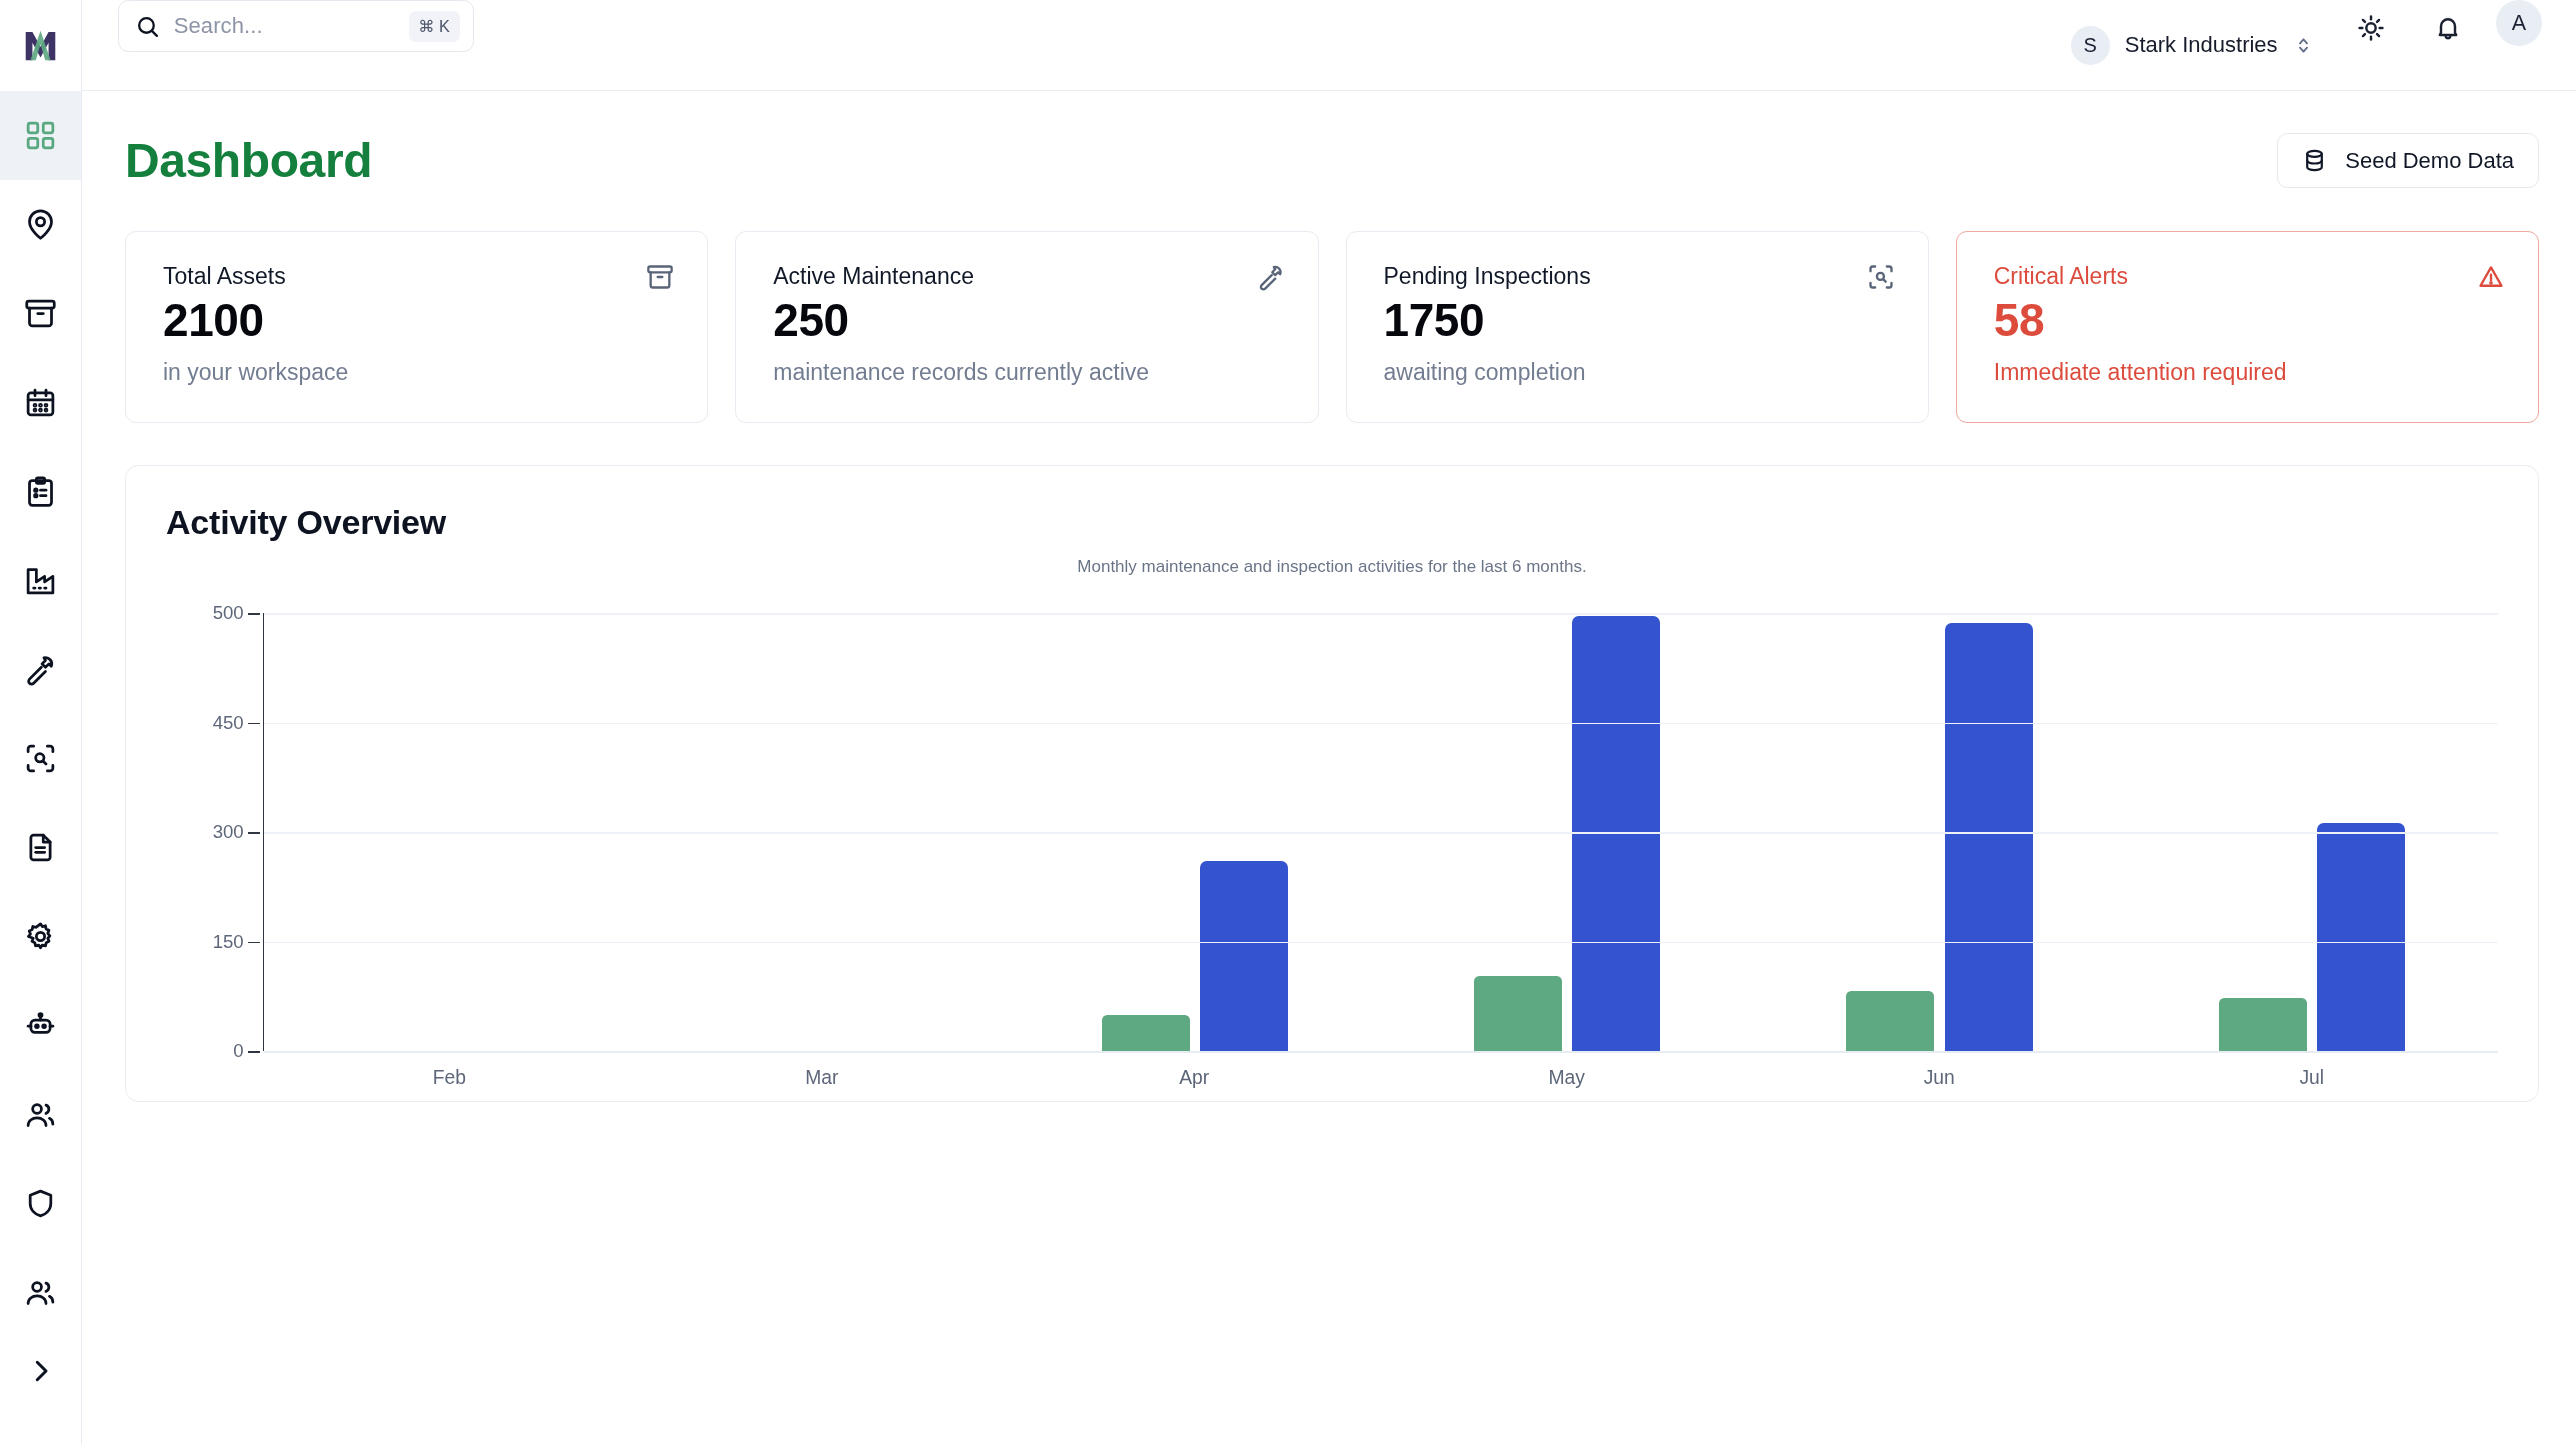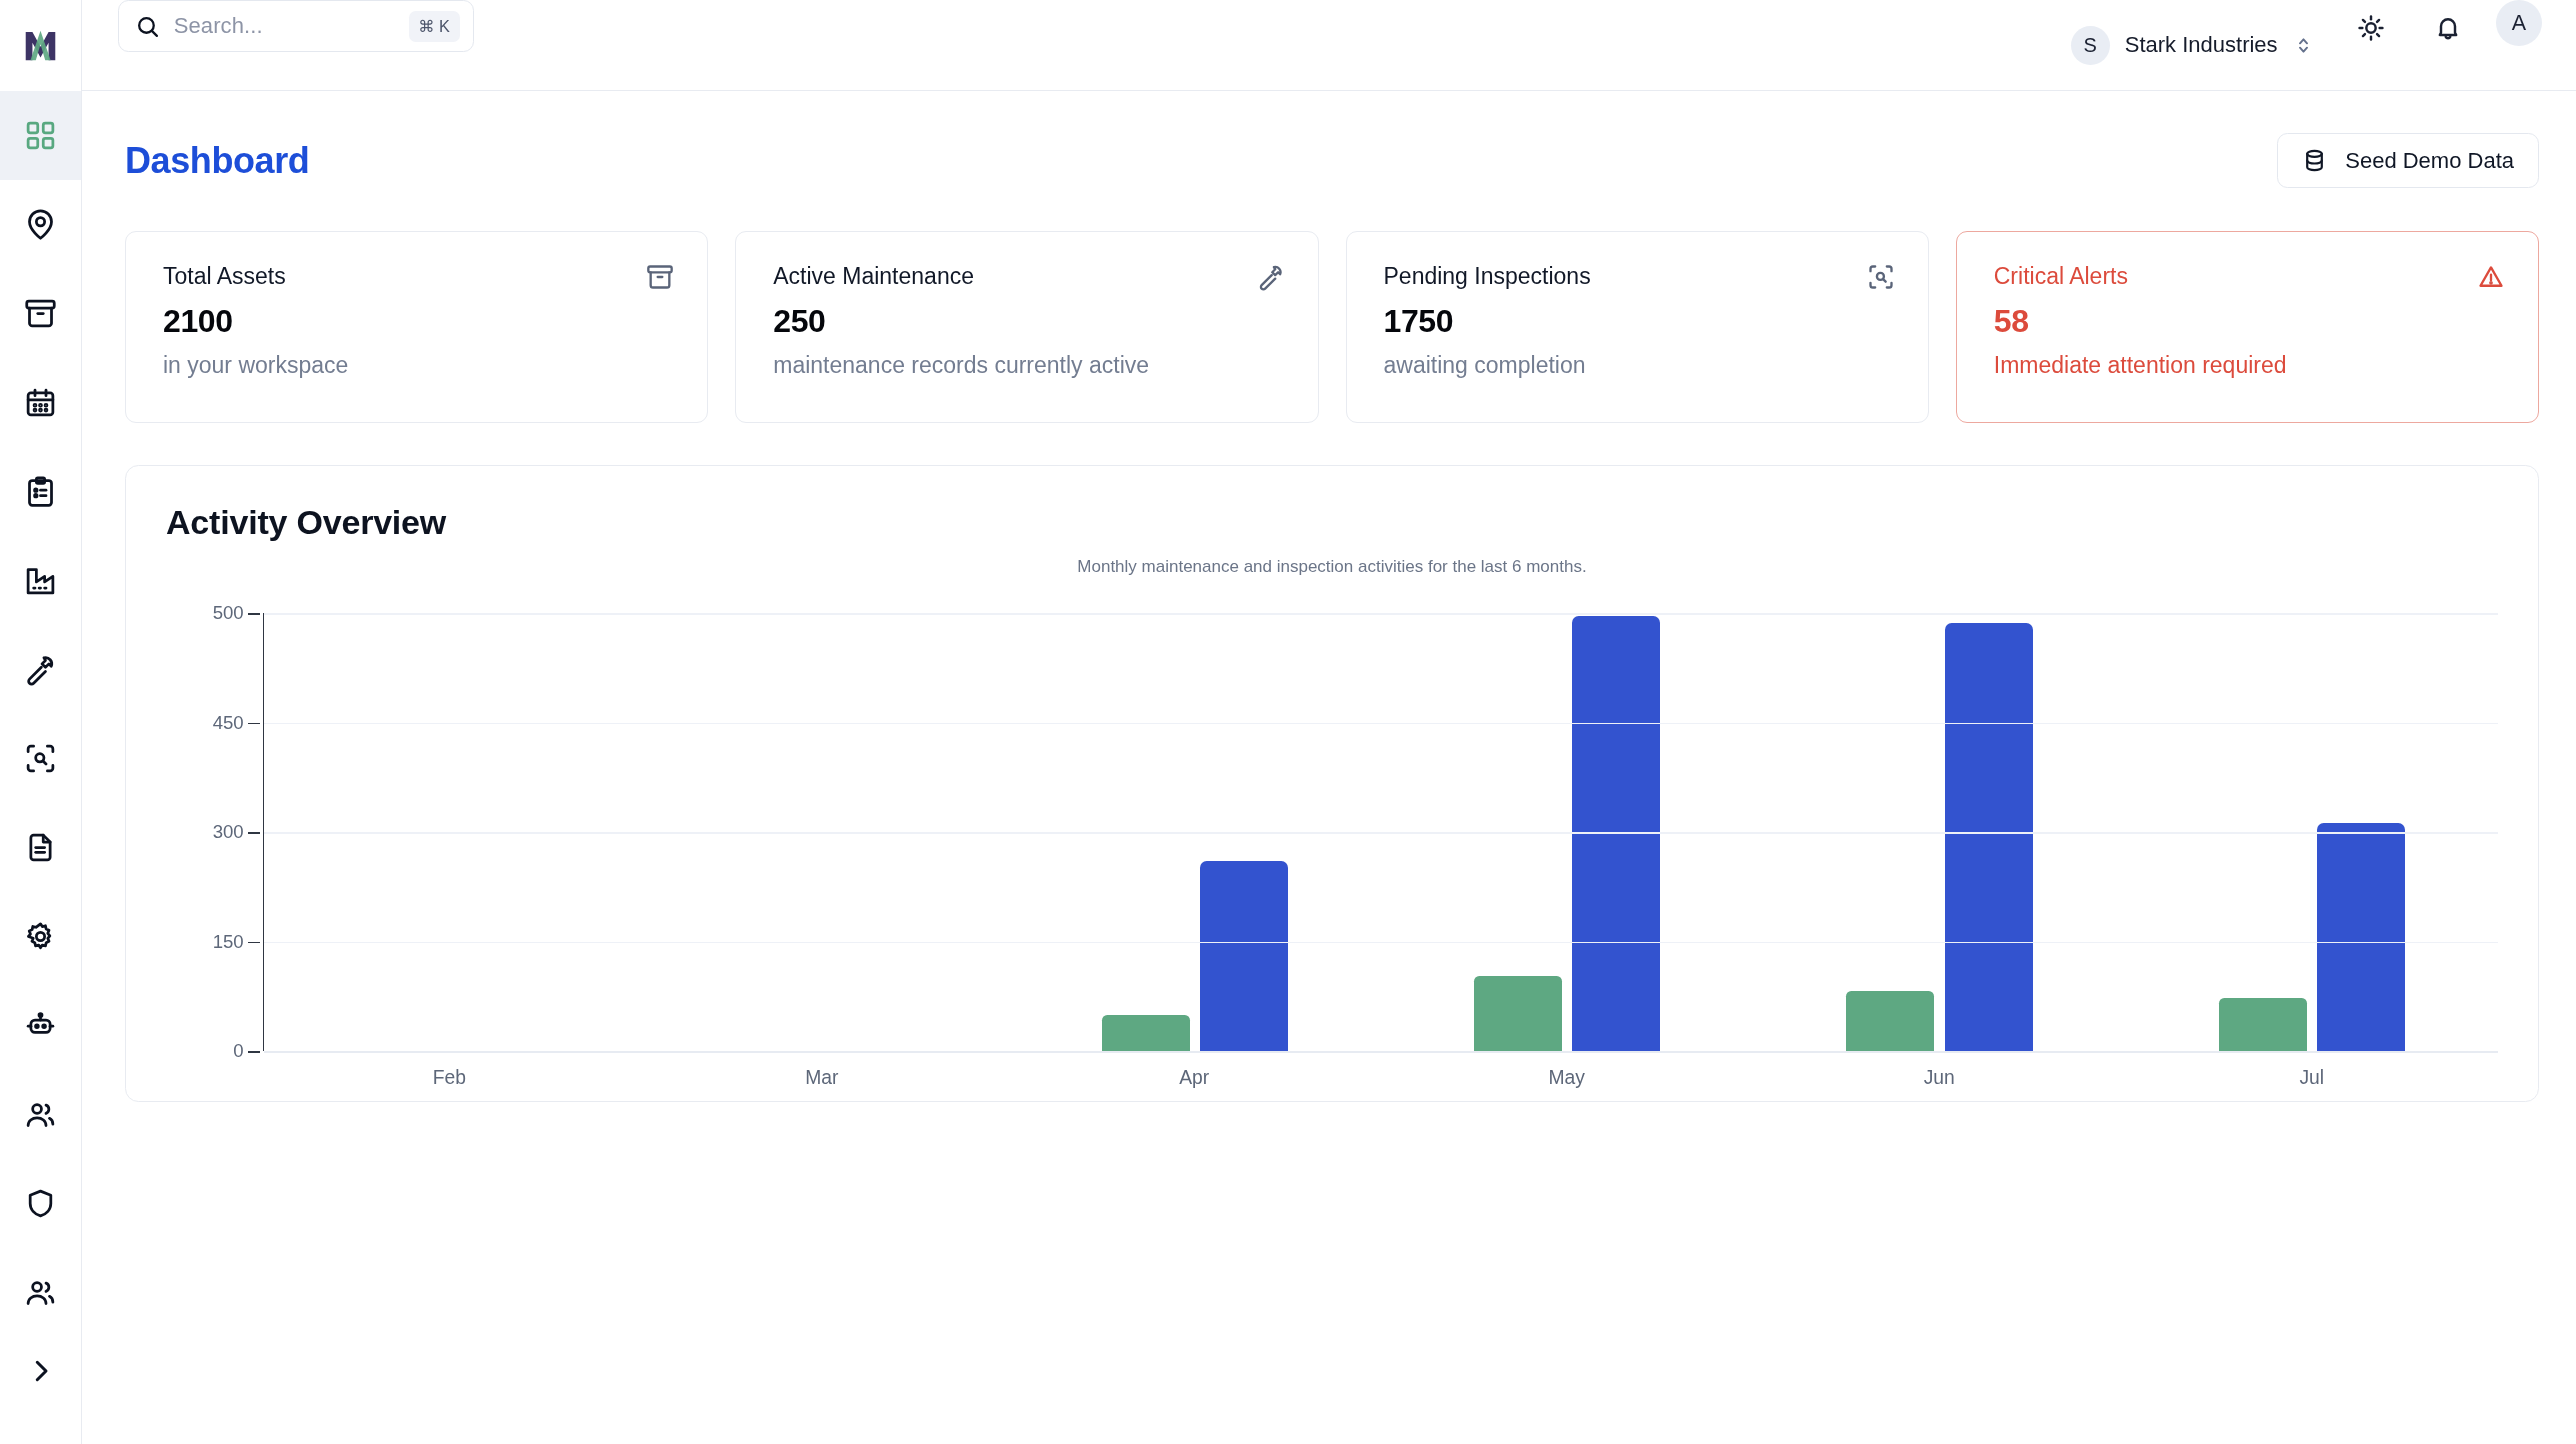--- a/index.html
+++ b/index.html
@@ -105,21 +105,21 @@
     width: 46px; height: 46px; border-radius: 50%;
     background: #e9edf4; color: #1b2132; margin-left: 21px;
     display: flex; align-items: center; justify-content: center;
     font-size: 21.5px; cursor: pointer;
   }
 
   
   .content { flex: 1; padding: 42px 37px 0 43px; background: #ffffff; overflow: hidden;}
 
   .page-head { display: flex; align-items: center; justify-content: space-between; margin-bottom: 43px; }
-  .page-title { font-size: 36px; font-weight: 700; color: #1d4ed8; letter-spacing: -0.4px; }
+  .page-title { font-size: 48px; font-weight: 700; color: #15803d; letter-spacing: -0.4px; }
 
   .seed-btn {
     display: flex; align-items: center; gap: 18px;
     height: 55px; padding: 0 24px;
     border: 1.5px solid #e4e8ef; border-radius: 10.4px;
     background: #fff; cursor: pointer;
     font-size: 22px; color: #101726;
   }
   .seed-btn svg { width: 25px; height: 25px; fill:none; stroke:#101726; stroke-width:2.1; stroke-linecap:round; stroke-linejoin:round;}
 
@@ -136,21 +136,21 @@
     padding: 31px 33px 30px 37px;
     height: 192px;
     display: flex; flex-direction: column;
   }
   .stat-card.danger { border-color: #eda89f; }
   .stat-top { display: flex; align-items: flex-start; justify-content: space-between; }
   .stat-label { font-size: 23px; color: #111827; font-weight: 400; }
   .stat-card.danger .stat-label { color: #dc4b3c; }
   .stat-top svg { width: 28px; height: 28px; fill:none; stroke:#5a6479; stroke-width:2; stroke-linecap:round; stroke-linejoin:round; flex:0 0 28px;}
   .stat-card.danger .stat-top svg { stroke:#dc4b3c; }
-  .stat-value { font-size: 32px; font-weight: 700; color: #05070c; margin-top: 12px; letter-spacing:-0.4px;}
+  .stat-value { font-size: 46px; font-weight: 700; color: #05070c; margin-top: 2px; letter-spacing:-0.4px;}
   .stat-card.danger .stat-value { color: #dc4b3c; }
   .stat-sub { font-size: 23px; color: #737d91; margin-top: 12px; }
   .stat-card.danger .stat-sub { color: #dc4b3c; }
 
   
   .chart-card {
     border: 1.5px solid #e8ebf1; border-radius: 13.4px;
     background: #fff;
     padding: 37px 40px 39px 40px;
     height: 637px;

